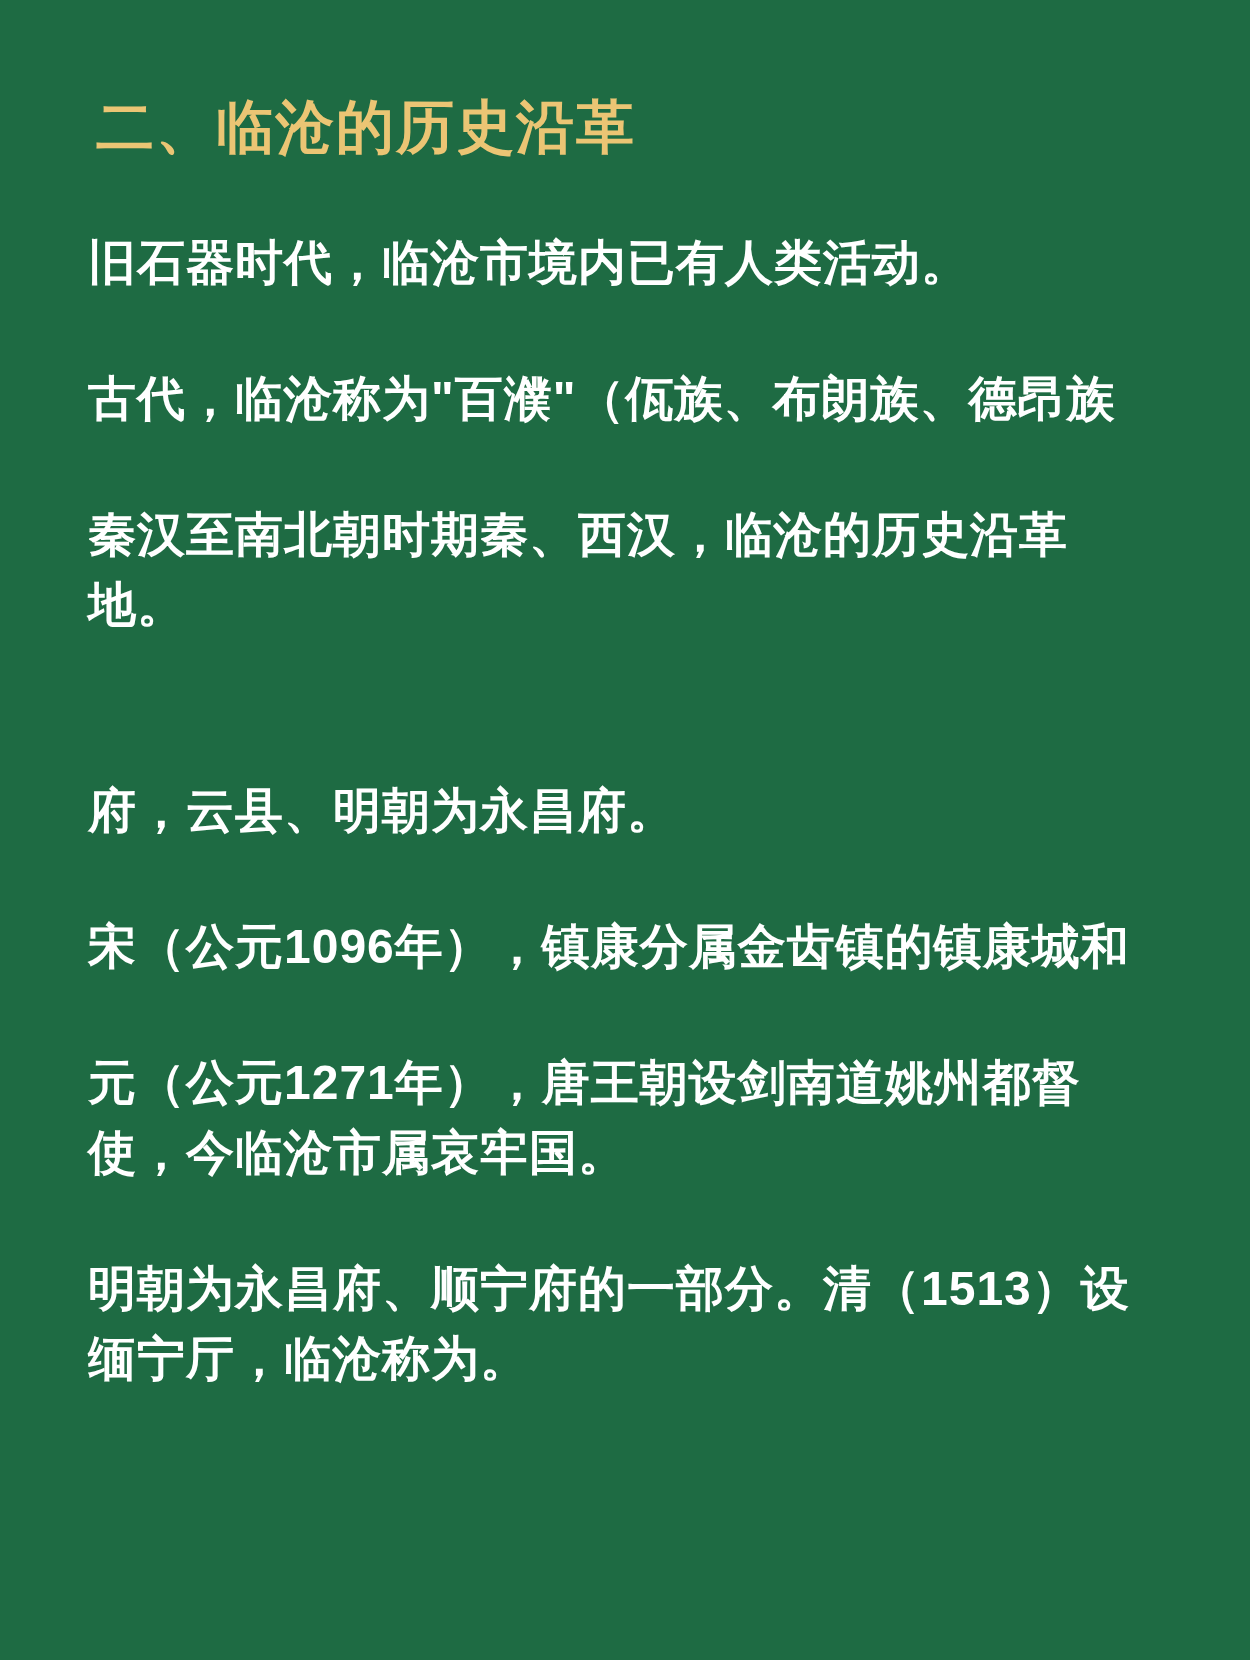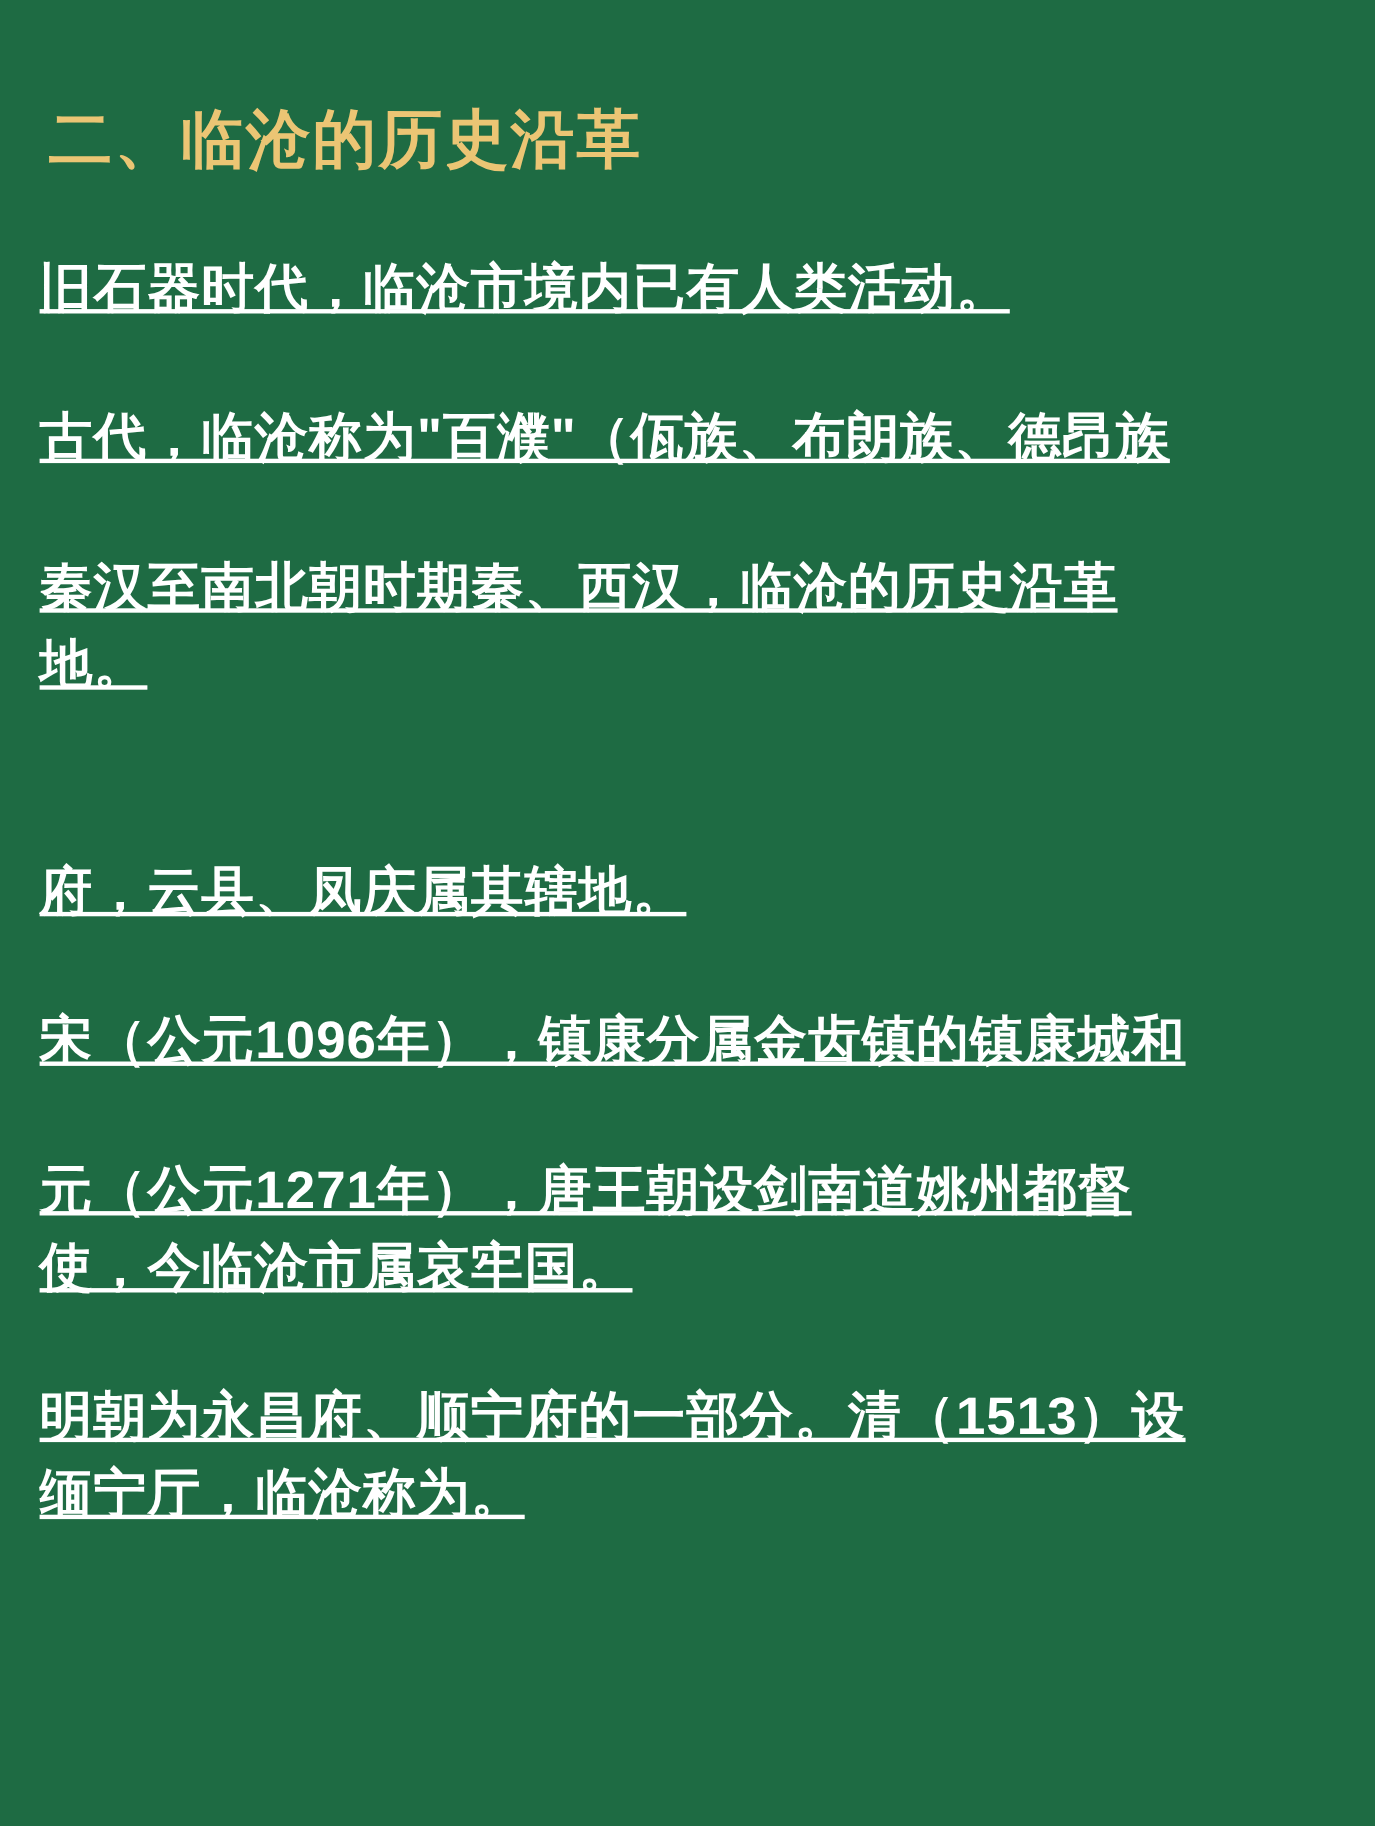--- a/index.html
+++ b/index.html
@@ -10,42 +10,41 @@
     width: 1250px;
     height: 1660px;
     background: #1e6b43;
     overflow: hidden;
     font-family: "Liberation Sans", "DejaVu Sans", sans-serif;
   }
   .card {
     box-sizing: border-box;
     width: 1000px;
     height: 1660px;
-    padding: 92px 70px 0 36px;
+    padding: 92px 70px 0 88px;
   }
   .title {
     margin: 0 0 0 8px;
     color: #ebc574;
     font-size: 58px;
     line-height: 70px;
     font-weight: bold;
     letter-spacing: 2px;
     white-space: nowrap;
   }
   .paragraphs {
     margin-top: 66px;
   }
   .para {
     margin: 0 0 66px 0;
     color: #ffffff;
     font-size: 48px;
     line-height: 70px;
     font-weight: bold;
     letter-spacing: 1px;
-    text-decoration: underline;
   }
   .line {
     white-space: nowrap;
   }
 </style>
 </head>
 <body>
 
 <main class="card">
 
@@ -61,21 +60,21 @@
       <span class="line">古代，临沧称为"百濮"（佤族、布朗族、德昂族</span><br>
     </p>
 
     <p class="para">
       <span class="line">秦汉至南北朝时期秦、西汉，临沧的历史沿革</span><br>
       <span class="line">地。</span>
     </p>
 
     <p class="para">
       <br>
-      <span class="line">府，云县、凤庆属其辖地。</span>
+      <span class="line">府，云县、明朝为永昌府。</span>
     </p>
 
     <p class="para">
       <span class="line">宋（公元1096年），镇康分属金齿镇的镇康城和</span><br>
     </p>
 
     <p class="para">
       <span class="line">元（公元1271年），唐王朝设剑南道姚州都督</span><br>
       <span class="line">使，今临沧市属哀牢国。</span>
     </p>

